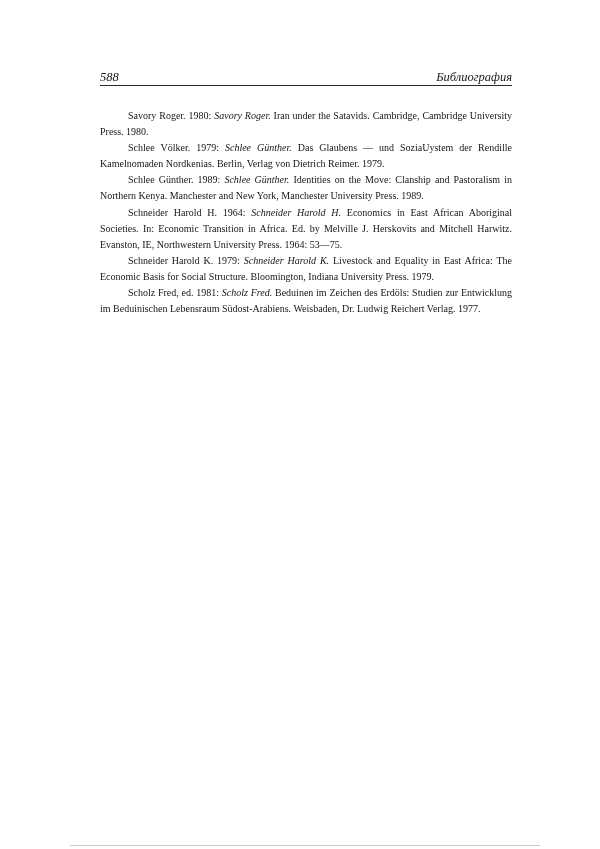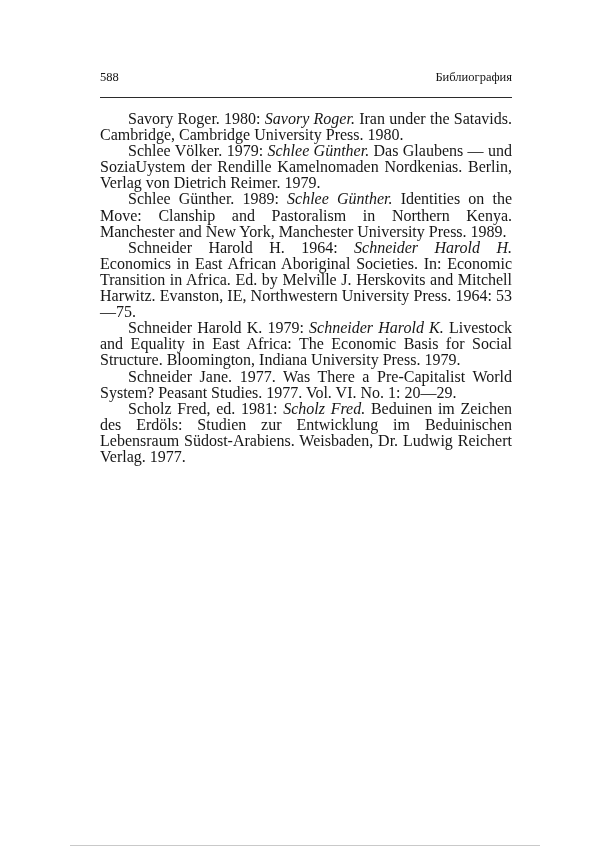--- a/index.html
+++ b/index.html
@@ -24,26 +24,27 @@
     position: absolute;
     left: 100px;
     top: 70px;
     width: 412px;
   }
   .header {
     display: flex;
     justify-content: space-between;
     align-items: baseline;
     font-size: 12.5px;
+    font-style: italic;
     border-bottom: 1.2px solid #2b2b2b;
-    padding-bottom: 12px;
+    padding-bottom: 0;
   }
   .entries {
-    margin-top: 13px;
-    font-size: 16px;
+    margin-top: 22px;
+    font-size: 10px;
     line-height: 16.1px;
     text-align: justify;
   }
   .entry {
     margin: 0;
     text-indent: 28px;
   }
   .entry .it {
     font-style: italic;
   }
@@ -64,18 +65,17 @@
     <div class="header">
       <span class="page-number">588</span>
       <span class="header-title">Библиография</span>
     </div>
     <div class="entries" id="entries">
         <p class="entry"><span>Savory Roger. 1980: </span><span class="it">Savory Roger.</span><span> Iran under the Satavids. Cambridge, Cambridge University Press. 1980.</span></p>
         <p class="entry"><span>Schlee Völker. 1979: </span><span class="it">Schlee Günther.</span><span> Das Glaubens — und SoziaUystem der Rendille Kamelnomaden Nordkenias. Berlin, Verlag von Dietrich Reimer. 1979.</span></p>
         <p class="entry"><span>Schlee Günther. 1989: </span><span class="it">Schlee Günther.</span><span> Identities on the Move: Clanship and Pastoralism in Northern Kenya. Manchester and New York, Manchester University Press. 1989.</span></p>
         <p class="entry"><span>Schneider Harold H. 1964: </span><span class="it">Schneider Harold H.</span><span> Economics in East African Aboriginal Societies. In: Economic Transition in Africa. Ed. by Melville J. Herskovits and Mitchell Harwitz. Evanston, IE, Northwestern University Press. 1964: 53—75.</span></p>
         <p class="entry"><span>Schneider Harold K. 1979: </span><span class="it">Schneider Harold K.</span><span> Livestock and Equality in East Africa: The Economic Basis for Social Structure. Bloomington, Indiana University Press. 1979.</span></p>
-        <p class="entry"><span>Schneider Jane. 1977. Was There a Pre-Capitalist World System? Peasant Studies. 1977. Vol. VI. No. 1: 20—29.</span></p>
         <p class="entry"><span>Scholz Fred, ed. 1981: </span><span class="it">Scholz Fred.</span><span> Beduinen im Zeichen des Erdöls: Studien zur Entwicklung im Beduinischen Lebensraum Südost-Arabiens. Weisbaden, Dr. Ludwig Reichert Verlag. 1977.</span></p>
       </div>
   </div>
   <div class="page-edge-line"></div>
 </div>
 
 </body></html>

